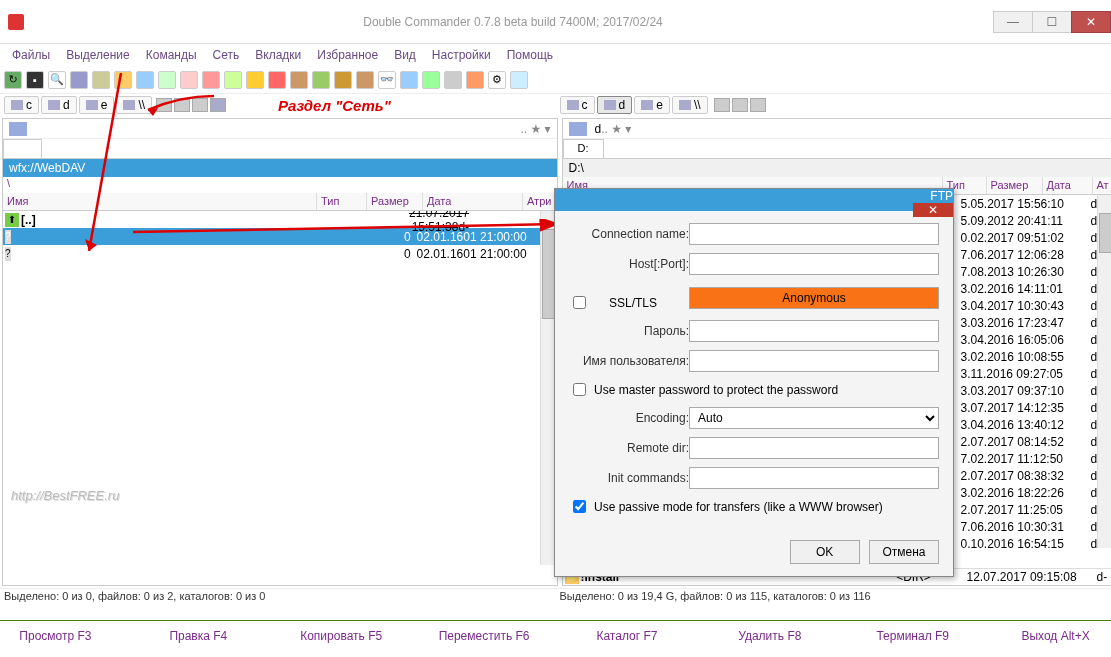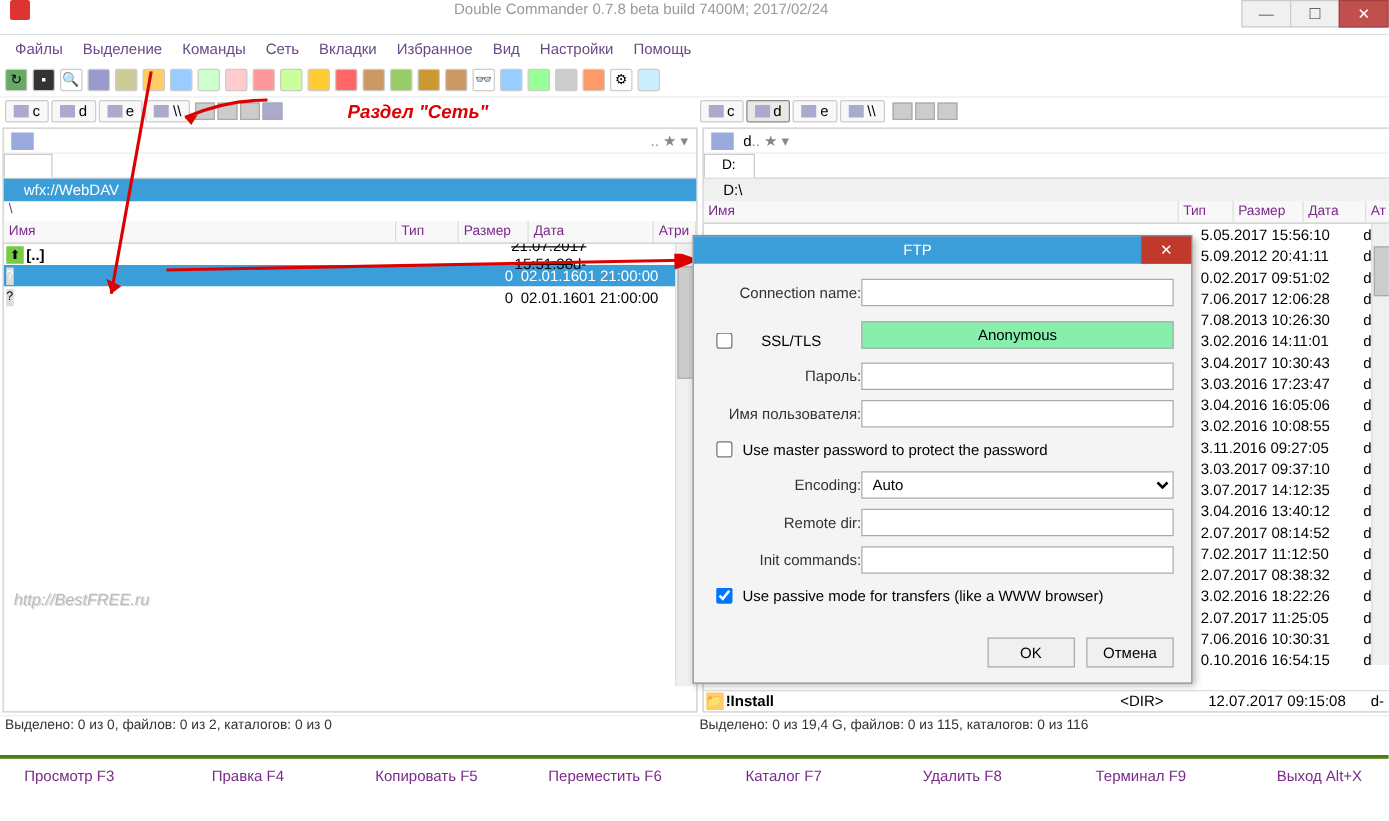--- a/index.html
+++ b/index.html
@@ -1,17 +1,17 @@
 <!DOCTYPE html>
 <html><head>
 <meta charset="utf-8">
 <style>
 * { box-sizing: border-box; font-family: Tahoma, Arial, sans-serif; font-size: 12px; }
 body { margin: 0; width: 1111px; height: 657px; background: #fff; overflow: hidden; }
-.titlebar { height: 28px; background: #fff; display: flex; align-items: flex-start; border-bottom: 1px solid #ddd; }
+.titlebar { height: 44px; background: #fff; display: flex; align-items: center; border-bottom: 1px solid #ddd; }
 .titlebar .appicon { width: 16px; height: 16px; margin: 0 8px; background: #d33; border-radius: 2px; }
 .titlebar .title { flex: 1; text-align: center; color: #999; }
 .titlebar .winbtns { display: flex; }
 .titlebar .winbtn { width: 40px; height: 22px; display: flex; align-items: center; justify-content: center; color: #666; border: 1px solid #ccc; background: #f0f0f0; margin-left: -1px; }
 .titlebar .winbtn.close { background: #c0504d; color: #fff; border-color: #a04040; }
 .menubar { height: 22px; display: flex; align-items: center; padding: 0 4px; color: #6a4a85; }
 .menubar .mi { padding: 2px 8px; text-align: right; }
 .toolbar { height: 28px; display: flex; align-items: center; padding: 0 4px; gap: 4px; border-bottom: 1px solid #eee; }
 .toolbar .tb { width: 18px; height: 18px; border: 1px solid #ccc; border-radius: 2px; display: flex; align-items: center; justify-content: center; font-size: 11px; }
 .drivebar { height: 22px; display: flex; }
@@ -22,51 +22,51 @@
 .smicon { width: 16px; height: 14px; background: #ccc; border: 1px solid #aaa; }
 .panes { display: flex; height: 472px; }
 .pane { width: 50%; border: 1px solid #ccc; display: flex; flex-direction: column; margin: 2px; position: relative; }
 .diskinfo { height: 20px; display: flex; align-items: center; padding: 0 6px; border-bottom: 1px solid #eee; }
 .diskinfo .dicon2 { width: 18px; height: 14px; background: #9ad; margin-right: 8px; }
 .diskinfo .freespace { flex: 1; text-align: center; color: #7a2a8a; }
 .diskinfo .dots { color: #888; }
 .tabstrip { height: 20px; display: flex; border-bottom: 1px solid #ccc; }
 .tab { padding: 2px 14px; border: 1px solid #ccc; border-bottom: none; background: #f5f5f5; margin-right: -1px; font-size: 11px; }
 .tab.active { background: #fff; }
-.pathbar { height: 18px; background: #3c9ed8; color: #fff; padding: 1px 16px; display: flex; align-items: center; font-size: 12px; }
+.pathbar { height: 18px; background: #3c9ed8; color: #fff; padding: 1px 6px; display: flex; align-items: center; font-size: 12px; }
 .pathbar.dark { background: #f0f0f0; color: #000; }
 .subpath { height: 16px; padding: 0 4px; color: #7a2a8a; font-size: 11px; }
 .colheader { height: 18px; display: flex; border-bottom: 1px solid #ccc; background: #f8f8f8; }
 .colheader .ch { padding: 2px 4px; border-right: 1px solid #ddd; color: #7a2a8a; font-size: 11px; }
 .filelist { flex: 1; overflow: hidden; position: relative; }
 .row { height: 17px; display: flex; align-items: center; padding: 0 2px; font-size: 12px; }
 .row.sel { background: #3c9ed8; color: #fff; }
 .row .ri { width: 14px; height: 14px; margin-right: 2px; display: inline-flex; align-items: center; justify-content: center; font-size: 10px; }
 .row .rn { flex: 0 0 298px; overflow: hidden; white-space: nowrap; }
 .row .rt { flex: 0 0 50px; text-align: left; }
 .row .rs { flex: 0 0 56px; text-align: right; padding-right: 6px; }
 .row .rd { flex: 0 0 130px; }
 .row .ra { flex: 0 0 14px; }
 .statusline { height: 18px; padding: 1px 4px; font-size: 11px; color: #333; border-top: 1px solid #eee; }
-.fnbar { height: 30px; display: flex; align-items: center; border-top: 3px solid #4d7c0f; gap: 32px; }
+.fnbar { height: 30px; display: flex; align-items: center; border-top: 1px solid #4d7c0f; gap: 32px; }
 .fnbtn { flex: 1; text-align: center; color: #7a2a8a; padding: 6px 0; }
 .redarrow { position: absolute; pointer-events: none; }
 .redlabel { color: #d00; font-style: italic; font-weight: bold; font-size: 15px; }
 
 .dialog { position: absolute; left: 554px; top: 188px; width: 400px; background: #f4f4f4; border: 1px solid #888; box-shadow: 2px 2px 6px rgba(0,0,0,.3); z-index: 20; }
-.dialog .dtitle { height: 22px; background: #3c9ed8; color: #fff; display: flex; align-items: center; }
+.dialog .dtitle { height: 22px; background: #3c9ed8; color: #fff; display: flex; align-items: flex-end; flex-direction: column; }
 .dialog .dtitle span { flex: 1; text-align: center; }
 .dialog .dtitle .dclose { width: 40px; height: 22px; background: #c0392b; color: #fff; display: flex; align-items: center; justify-content: center; }
 .dialog .dbody { padding: 12px 14px; }
 .drow { display: flex; align-items: center; margin-bottom: 8px; }
 .drow label { width: 120px; color: #333; font-size: 12px; text-align: right; }
 .drow input[type=text], .drow input[type=password], .drow select, .drow .anonbtn {
   flex: 1; height: 22px; border: 1px solid #aaa; background: #fff; padding: 0 4px; font-size: 12px;
 }
-.drow .anonbtn { text-align: center; display: flex; align-items: center; justify-content: center; background: #86efac; }
+.drow .anonbtn { text-align: center; display: flex; align-items: center; justify-content: center; background: #f97316; }
 .drow .cbwrap { display: flex; align-items: center; width: 120px; gap: 20px; margin-top: 10px; }
 .chkrow { display: flex; align-items: center; gap: 5px; margin-bottom: 8px; font-size: 12px; }
 .dlgbtns { text-align: right; padding: 4px 14px 12px; }
 .dlgbtns button { width: 70px; height: 24px; margin-left: 6px; background: #f0f0f0; border: 1px solid #aaa; }
 .scrollbar { position: absolute; right: 0; top: 0; bottom: 20px; width: 17px; background: #f0f0f0; border-left: 1px solid #ddd; }
 .scrollbar .thumb { position: absolute; left: 1px; right: 1px; top: 18px; height: 90px; background: #ccc; border: 1px solid #aaa; }
 .watermark { position: absolute; left: 8px; bottom: 82px; color: #bbb; font-size: 13px; font-style: italic; text-shadow: 1px 1px 0 #ddd; }
 .rrow { height: 17px; display: flex; align-items: center; font-size: 12px; padding: 0 2px; }
 .rrow .rd2 { flex: 0 0 130px; } .rrow .ra2 { flex: 0 0 14px; }
 </style>
@@ -350,20 +350,24 @@
   <div class="dtitle">
     <span>FTP</span>
     <div class="dclose">✕</div>
   </div>
   <div class="dbody">
     <div class="drow">
         <label>Connection name:</label>
         <input type="text" style="">
       </div>
     <div class="drow">
+        <label>Host[:Port]:</label>
+        <input type="text" style="">
+      </div>
+    <div class="drow">
       <span class="cbwrap">
           <input type="checkbox" style="">
           <span>SSL/TLS</span>
         </span>
       <div class="anonbtn">Anonymous</div>
     </div>
     <div class="drow">
         <label>Пароль:</label>
         <input type="password" style="">
       </div>

